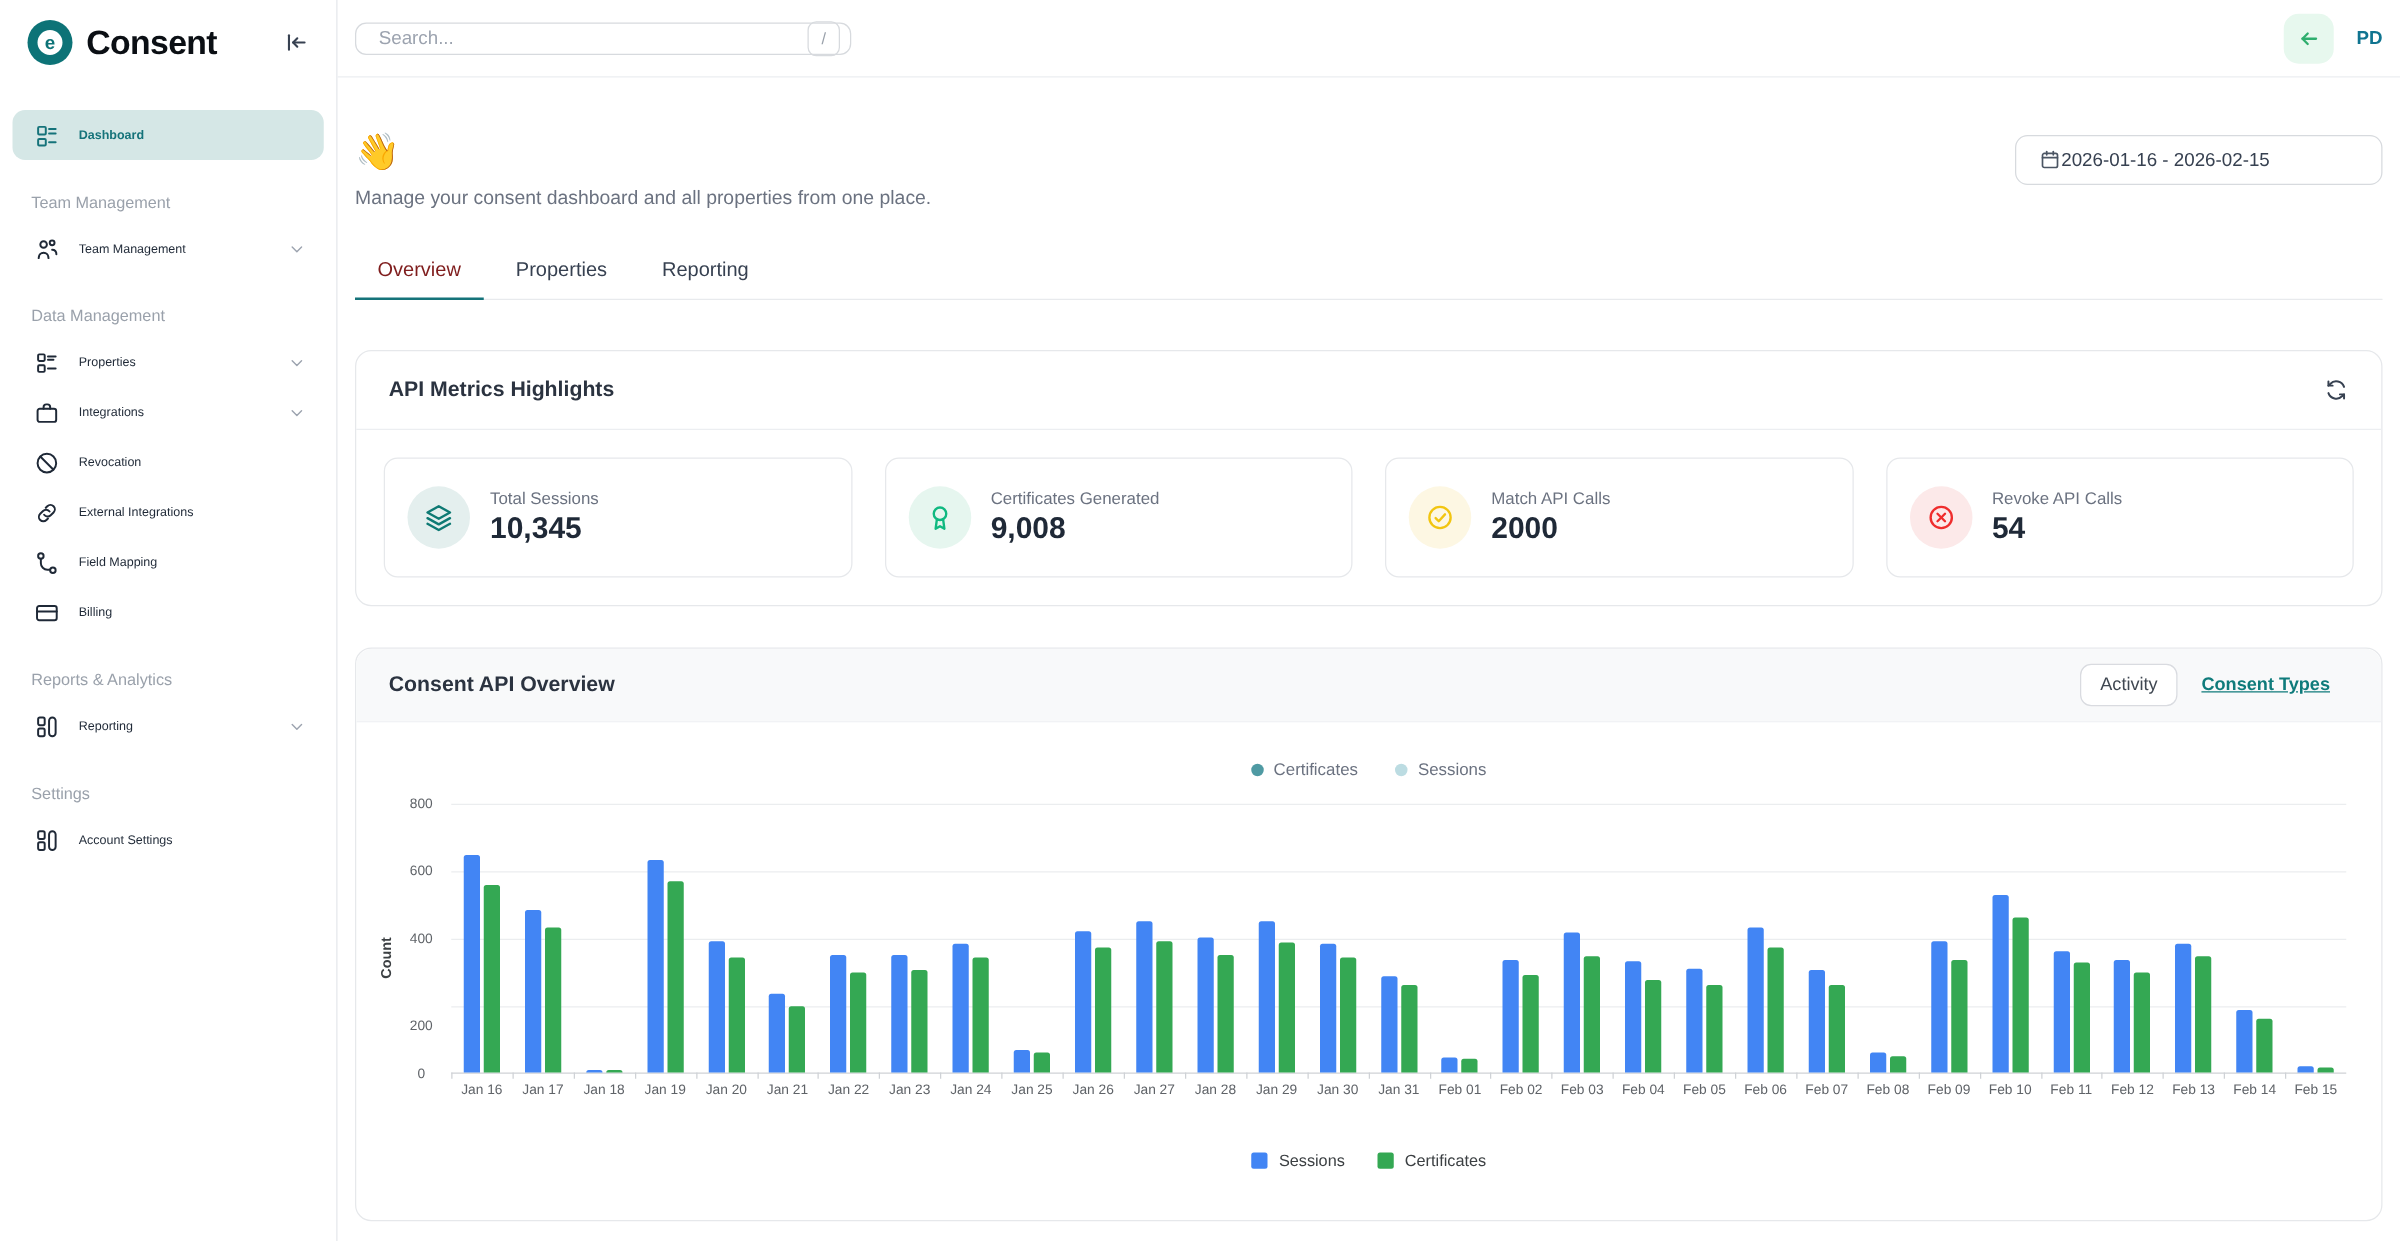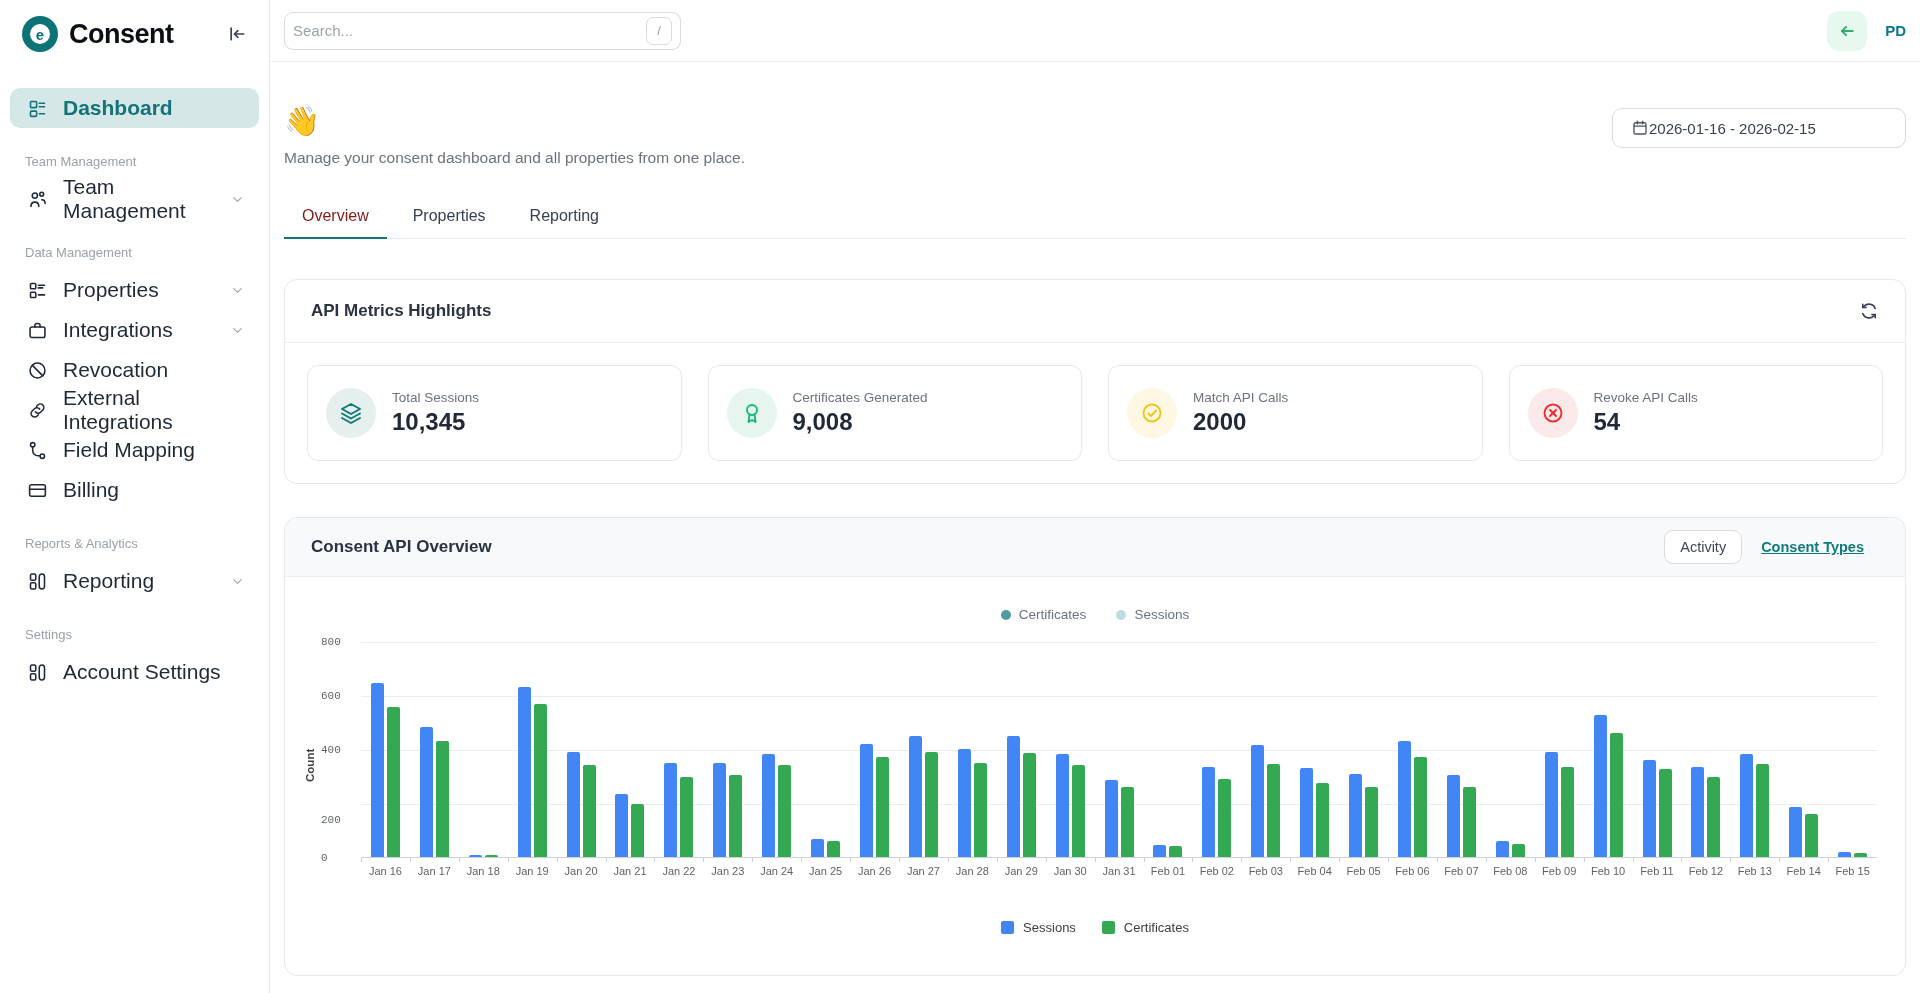--- a/index.html
+++ b/index.html
@@ -12,34 +12,34 @@
     border-right:1px solid #e5e7eb; padding-top:14px; }
   .logo-row { display:flex; align-items:center; height:40px; padding:0 22px; }
   .logo-badge { width:36px; height:36px; border-radius:50%; background:#0d7377;
     display:flex; align-items:center; justify-content:center; }
   .logo-badge-inner { width:24px; height:24px; border-radius:50%; background:#fff;
     border:2px solid #0d7377; display:flex; align-items:center; justify-content:center;
     font-weight:bold; font-size:15px; color:#0d7377; }
   .logo-text { font-size:27px; font-weight:800; color:#0b0f14; margin-left:11px; letter-spacing:-0.5px; }
   .collapse-btn { margin-left:auto; color:#374151; cursor:pointer; display:flex; }
   .nav-item { display:flex; align-items:center; height:40px; margin:0 10px; padding:0 14px 0 17px;
-    border-radius:10px; font-size:21px; color:#1f2937; cursor:pointer; position:relative; }
+    border-radius:10px; font-size:10px; color:#1f2937; cursor:pointer; position:relative; }
   .nav-item .ic { display:flex; margin-right:15px; color:#1f2937; }
   .nav-item.active { background:#d5e7e6; color:#15737a; font-weight:600; }
   .nav-item.active .ic { color:#15737a; }
   .nav-item .chev { margin-left:auto; color:#9ca3af; display:flex; }
   .nav-item.first { margin-top:34px; }
   .sec-title { font-size:13px; color:#9aa1ab; margin:26px 0 10px 25px; }
 
   
   .main { flex:1; display:flex; flex-direction:column; }
   .topbar { height:62px; min-height:62px; border-bottom:1px solid #eceef1;
     display:flex; align-items:center; padding:0 14px; }
-  .search-box { width:397px; height:38px; border:1px solid #d7dade; border-radius:9px;
-    display:flex; align-items:center; padding:0 8px 0 8px; }
+  .search-box { width:397px; height:26px; border:1px solid #d7dade; border-radius:9px;
+    display:flex; align-items:center; padding:0 8px 0 18px; }
   .search-box input { border:none; outline:none; flex:1; font-size:15px; color:#1f2937;
     font-family:"Liberation Sans", sans-serif; background:transparent; }
   .search-box input::placeholder { color:#9ca3af; }
   .kbd { min-width:26px; height:28px; border:1px solid #d7dade; border-radius:7px;
     display:flex; align-items:center; justify-content:center; font-size:13px; color:#9aa1ab; }
   .topbar-right { margin-left:auto; display:flex; align-items:center; gap:18px; }
   .back-btn { width:40px; height:40px; border-radius:12px; background:#e7f8ee;
     display:flex; align-items:center; justify-content:center; cursor:pointer; color:#2fae6e; }
   .avatar { font-size:15px; font-weight:700; color:#0f7490; cursor:pointer; }
 
@@ -84,22 +84,22 @@
   .seg-btn.link { color:#0f7b7b; font-weight:600;text-decoration:underline; }
 
   
   .legend-top { display:flex; justify-content:center; gap:30px; margin:30px 0 20px; }
   .legend-top .li { display:flex; align-items:center; gap:8px; font-size:13.5px; color:#6b7280; }
   .dot { width:10px; height:10px; border-radius:50%; }
   .chart-wrap { position:relative; margin:14px 28px 0 76px; height:252px; }
   .plot { position:relative; height:216px; display:flex; align-items:flex-end;
     border-bottom:1px solid #cfd2d6; }
   .gridline { position:absolute; left:0; right:0; height:1px; background:#ebedef; }
-  .ytick { position:absolute; left:-40px; width:32px; text-align:left; font-size:11px;
-    color:#5f6368; transform:translateY(-50%);font-family:Liberation Mono, monospace; }
+  .ytick { position:absolute; left:-40px; width:32px; text-align:center; font-size:11px;
+    color:#5f6368; transform:translateY(-50%); }
   .count-label { position:absolute; left:-68px; top:50%;
     transform:rotate(-90deg) translateX(26%); transform-origin:center; font-size:11.5px;
     font-weight:700; color:#3c4043; }
   .group { flex:1; height:216px; display:flex; align-items:flex-end; justify-content:center;
     gap:3px; position:relative; }
   .bar { width:13px; border-radius:2px 2px 0 0; }
   .xlabel { position:absolute; top:224px; left:50%; transform:translateX(-50%);
     font-size:11px; color:#5f6368; white-space:nowrap; }
   .xtick { position:absolute; top:216px; width:1px; height:5px; background:#cfd2d6; }
   .legend-bottom { display:flex; justify-content:center; gap:26px; margin-top:26px; }

